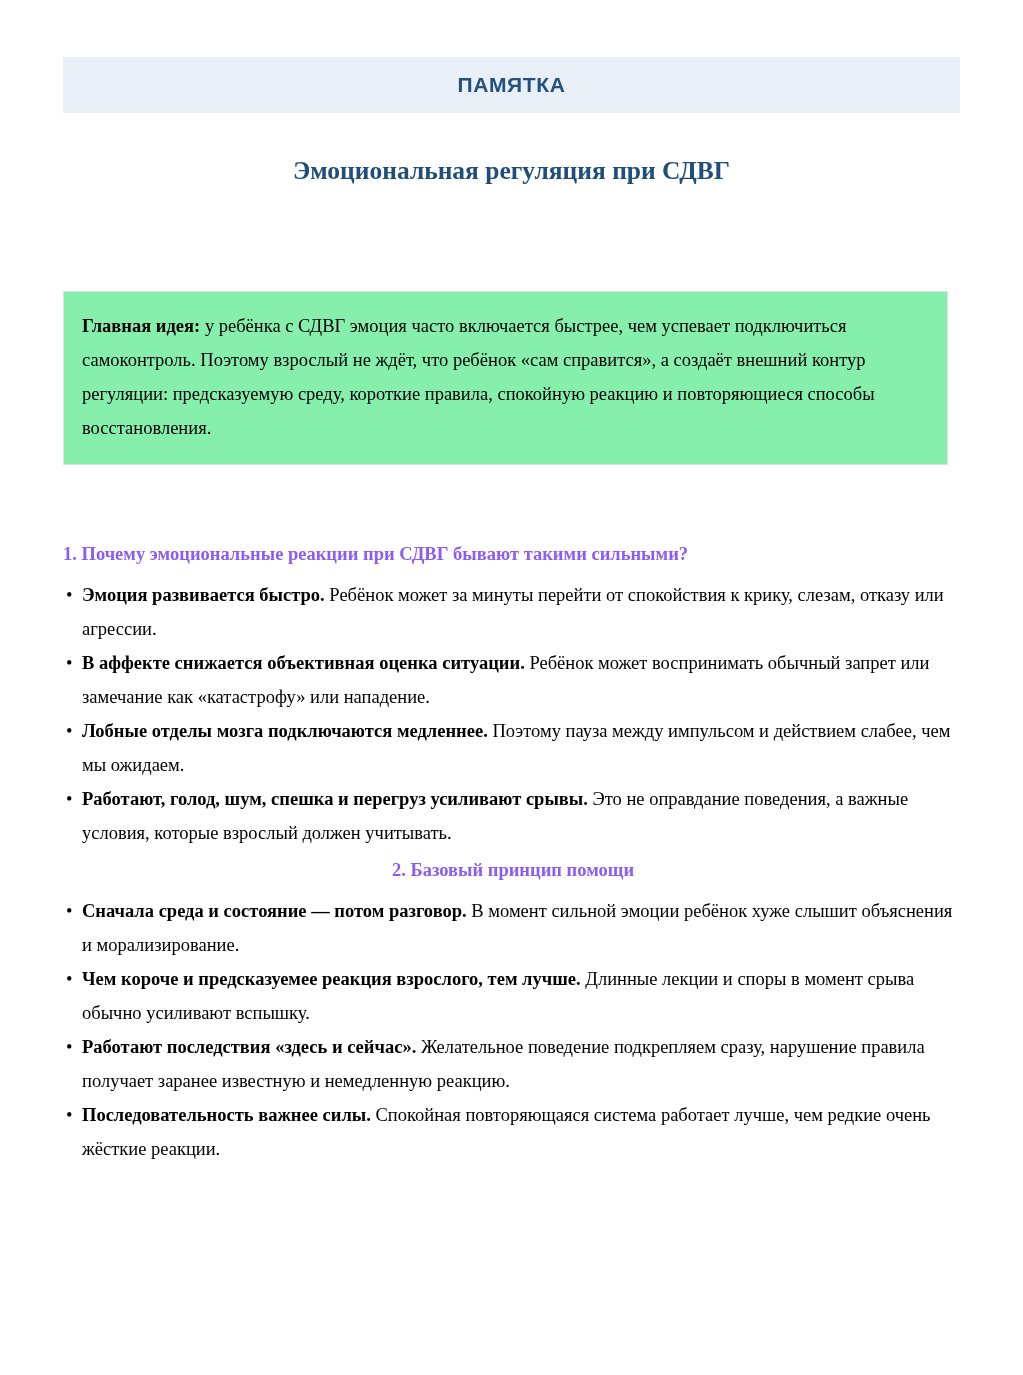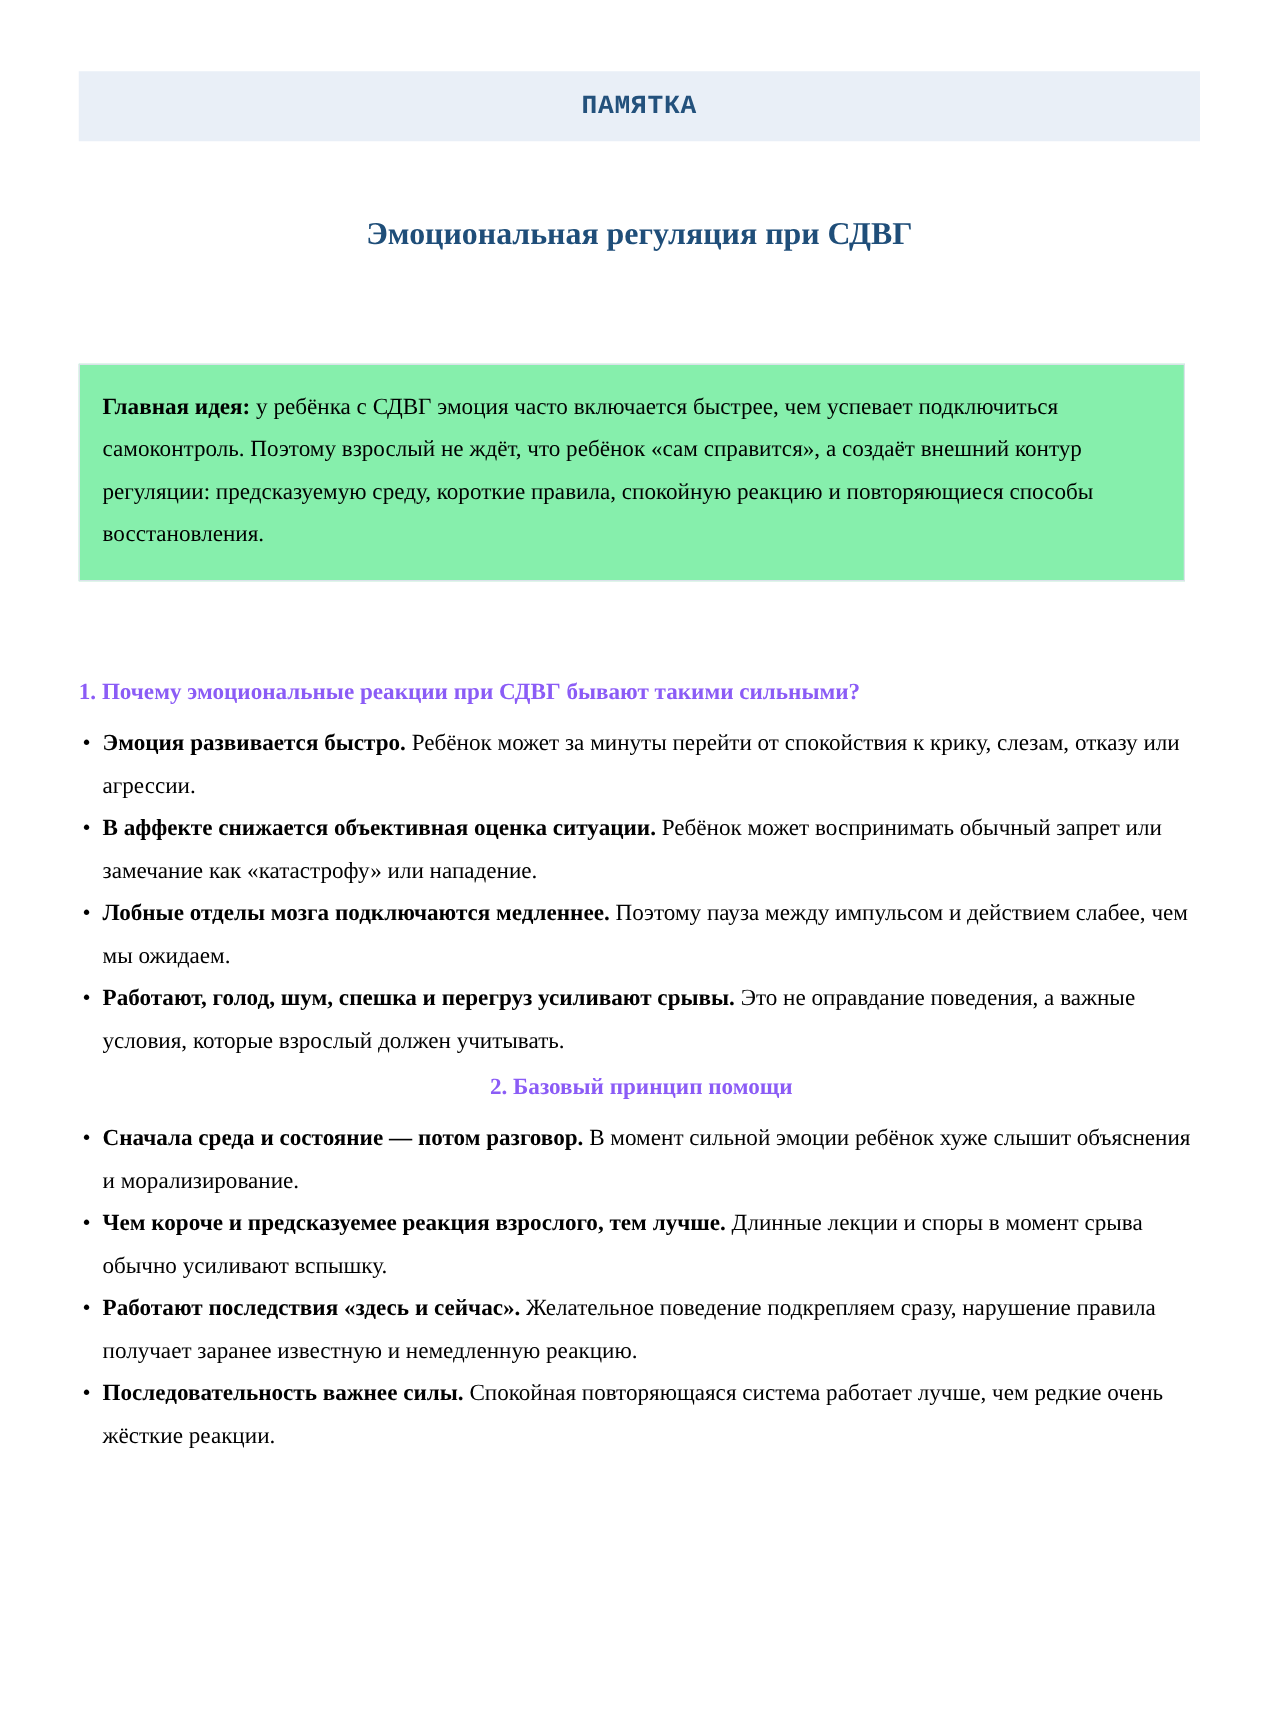--- a/index.html
+++ b/index.html
@@ -28,41 +28,41 @@
     left: 63px;
     top: 57px;
     width: 897px;
     height: 56px;
     background: #e9eff7;
     display: flex;
     align-items: center;
     justify-content: center;
   }
   .banner-text {
-    font-family: Liberation Mono, monospace;
+    font-family: Liberation Sans, sans-serif;
     font-size: 21px;
     font-weight: bold;
     color: #23517c;
     letter-spacing: 0.6px;
   }
 
   
   .title-block {
     position: absolute;
     left: 63px;
     top: 155px;
     width: 897px;
     text-align: center;
   }
   .doc-title {
     font-size: 25.5px;
     font-weight: bold;
     color: #1f4e79;
     line-height: 1.25;
-    margin: 16px;
+    margin: 0;
   }
   .doc-subtitle {
     font-size: 17px;
     font-weight: normal;
     color: #6e777f;
     margin: 13px 0 0 0;
     line-height: 1.25;
   }
 
   

